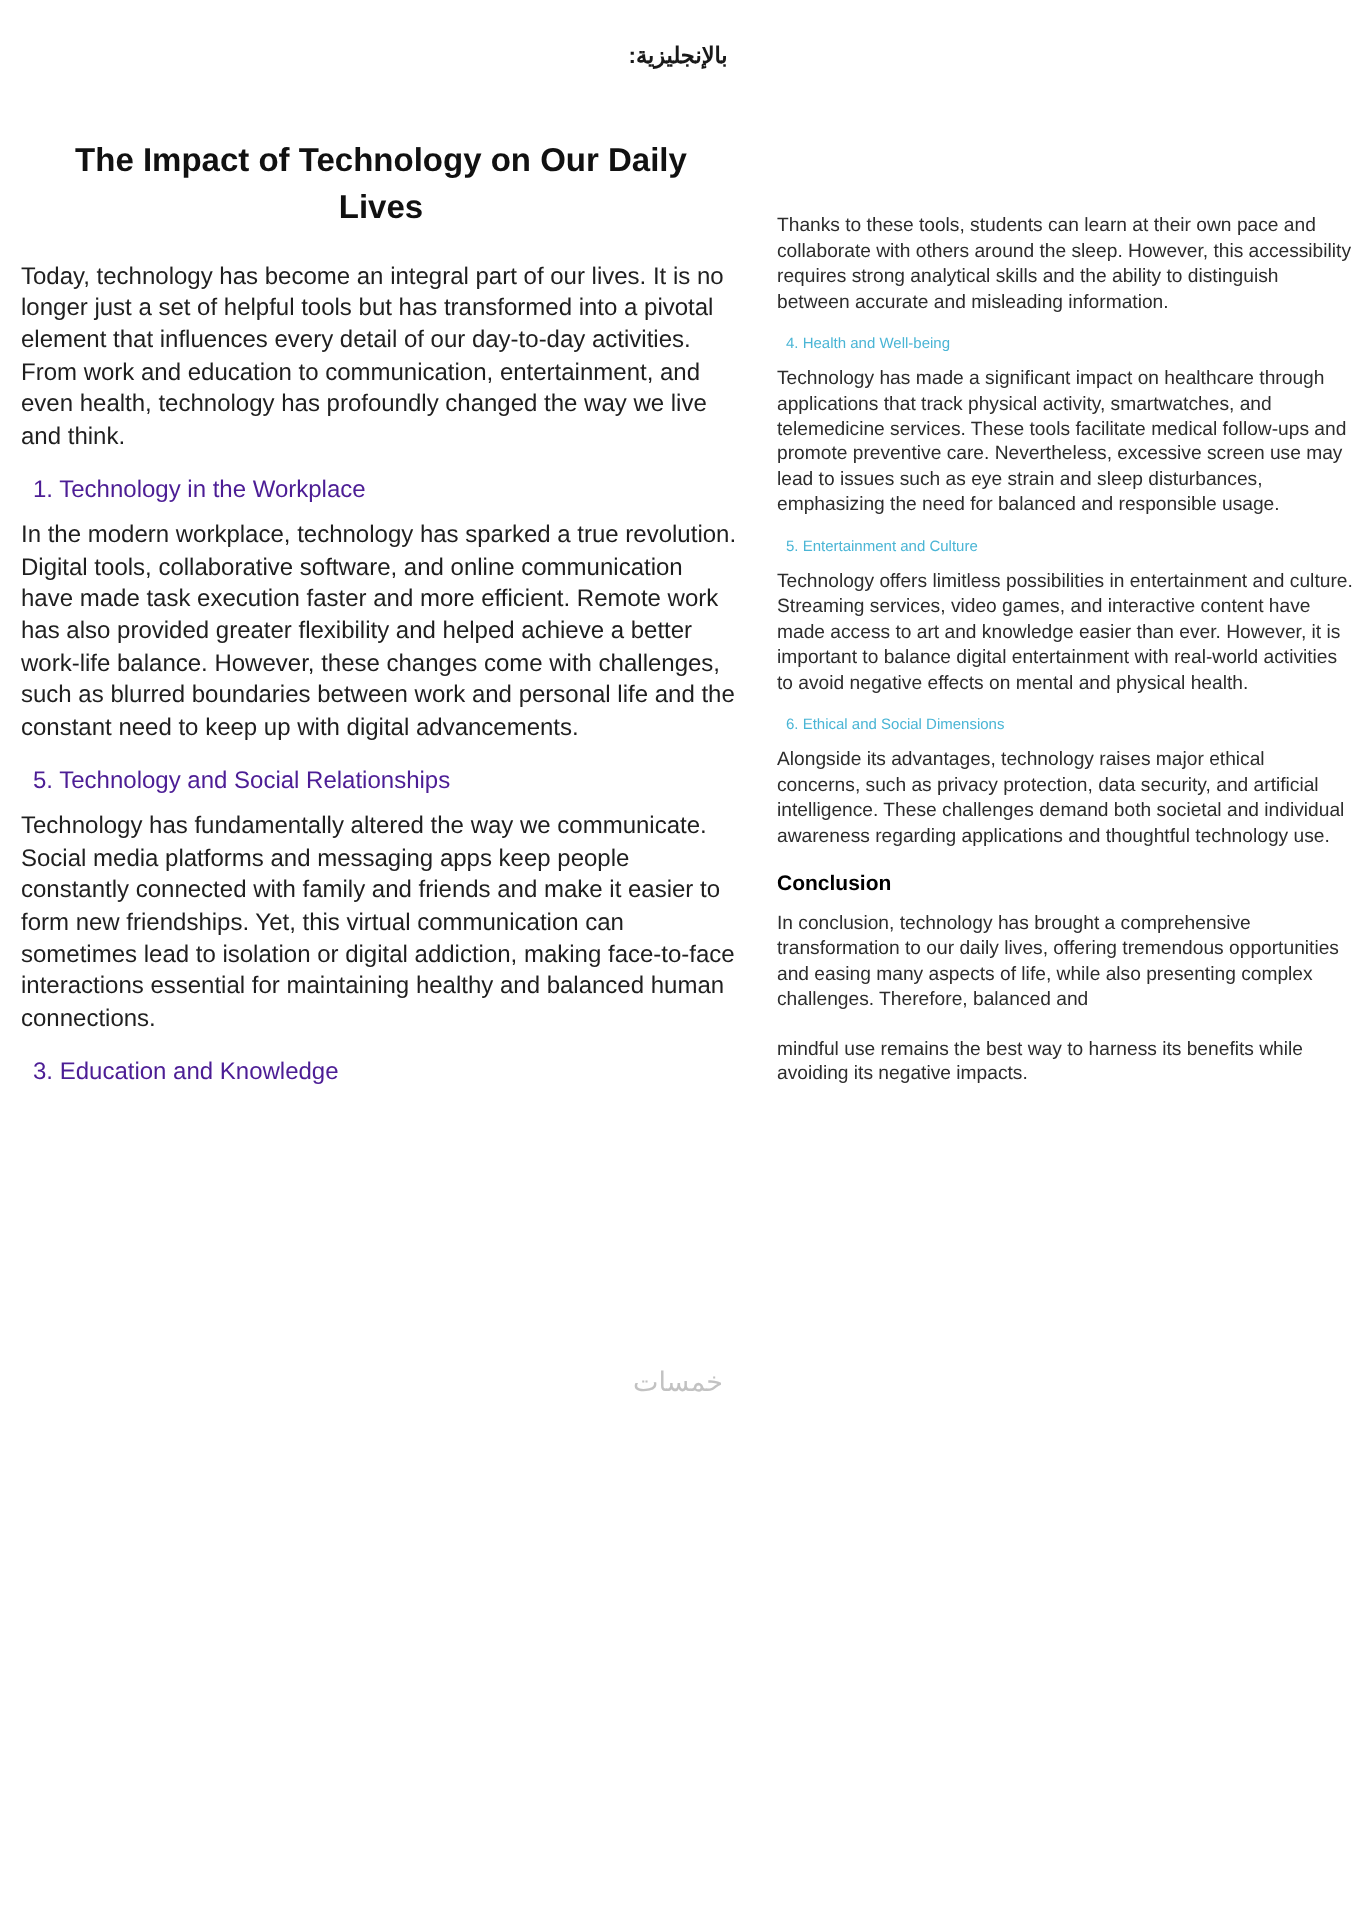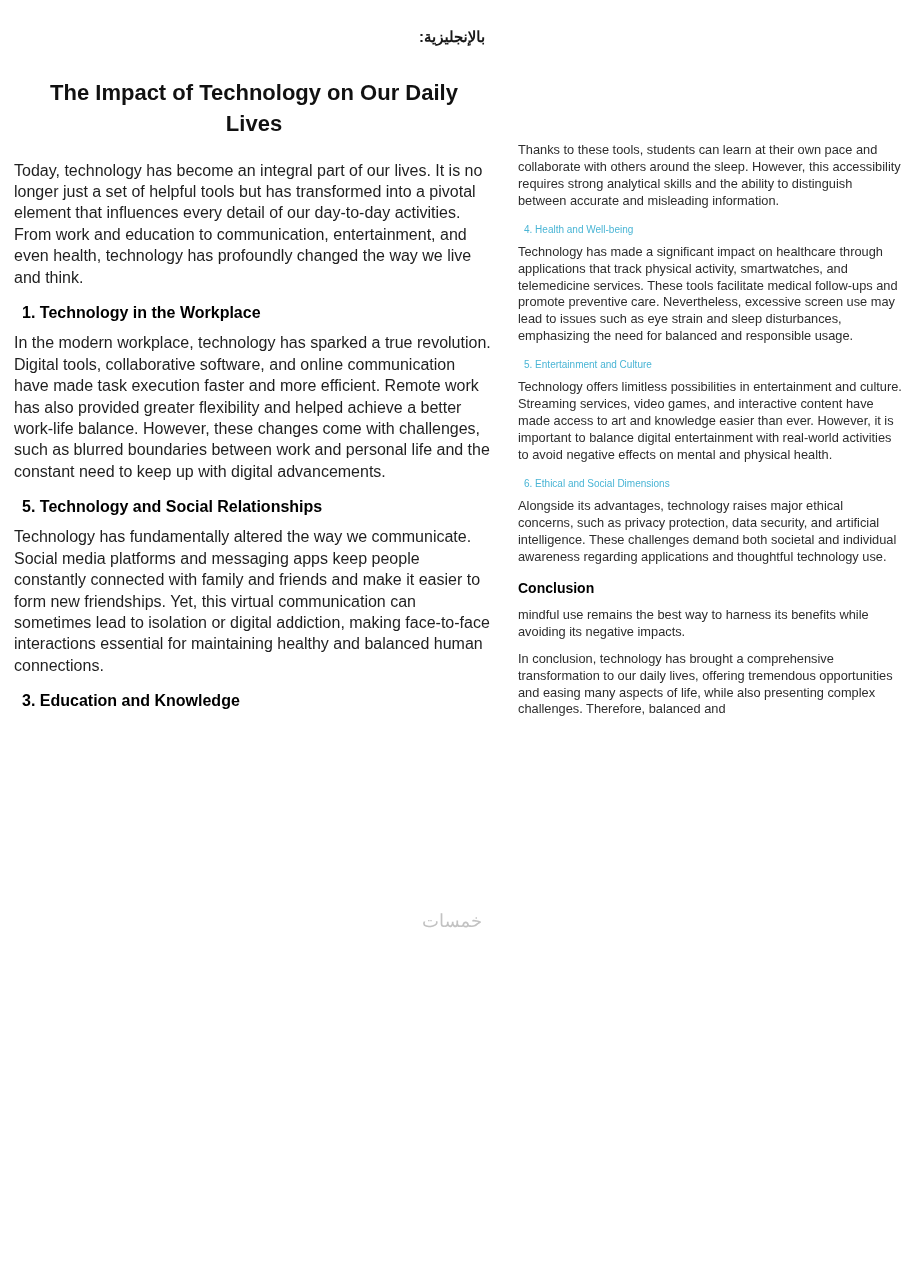--- a/index.html
+++ b/index.html
@@ -21,21 +21,21 @@
   .arabic-note {
     text-align: center;
     direction: rtl;
     font-size: 15px;
     font-weight: 700;
     color: #1a1a1a;
   }
   .columns {
     display: flex;
     margin-top: 12px;
-    align-items: center;
+    align-items: flex-end;
   }
   .col-left {
     width: 500px;
     padding: 0 6px 0 14px;
   }
   .col-right {
     width: 404px;
     padding: 84px 2px 0 18px;
     font-size: 12.8px;
     line-height: 1.32;
@@ -49,23 +49,23 @@
     color: #111111;
     margin: 6px 8px 20px 8px;
   }
   .col-left p.body {
     font-size: 16px;
     line-height: 1.34;
     color: #1f1f1f;
     margin-bottom: 14px;
   }
   .col-left h2.sec {
-    color: #000000;
+    color: #4c1d95;
     font-size: 16px;
-    font-weight: 700;
+    font-weight: 400;
     margin: 16px 0 10px 8px;
   }
   .col-right h3.sec {
     color: #4ab5d5;
     font-size: 10px;
     font-weight: 400;
     margin: 13px 0 8px 6px;
   }
   .col-right p.body {
     margin-bottom: 10px;
@@ -121,21 +121,21 @@
       <h3 class="sec">4. Health and Well-being</h3>
       <p class="body">Technology has made a significant impact on healthcare through applications that track physical activity, smartwatches, and telemedicine services. These tools facilitate medical follow-ups and promote preventive care. Nevertheless, excessive screen use may lead to issues such as eye strain and sleep disturbances, emphasizing the need for balanced and responsible usage.</p>
 
       <h3 class="sec">5. Entertainment and Culture</h3>
       <p class="body">Technology offers limitless possibilities in entertainment and culture. Streaming services, video games, and interactive content have made access to art and knowledge easier than ever. However, it is important to balance digital entertainment with real-world activities to avoid negative effects on mental and physical health.</p>
 
       <h3 class="sec">6. Ethical and Social Dimensions</h3>
       <p class="body">Alongside its advantages, technology raises major ethical concerns, such as privacy protection, data security, and artificial intelligence. These challenges demand both societal and individual awareness regarding applications and thoughtful technology use.</p>
 
       <h3 class="conclusion-h">Conclusion</h3>
+      <p class="body conclusion-p1">In conclusion, technology has brought a comprehensive transformation to our daily lives, offering tremendous opportunities and easing many aspects of life, while also presenting complex challenges. Therefore, balanced and</p>
       <p class="body">mindful use remains the best way to harness its benefits while avoiding its negative impacts.</p>
-      <p class="body conclusion-p1">In conclusion, technology has brought a comprehensive transformation to our daily lives, offering tremendous opportunities and easing many aspects of life, while also presenting complex challenges. Therefore, balanced and</p>
     </div>
 
   </div>
 
   <div class="watermark">خمسات</div>
 
 </div>
 
 </body></html>

